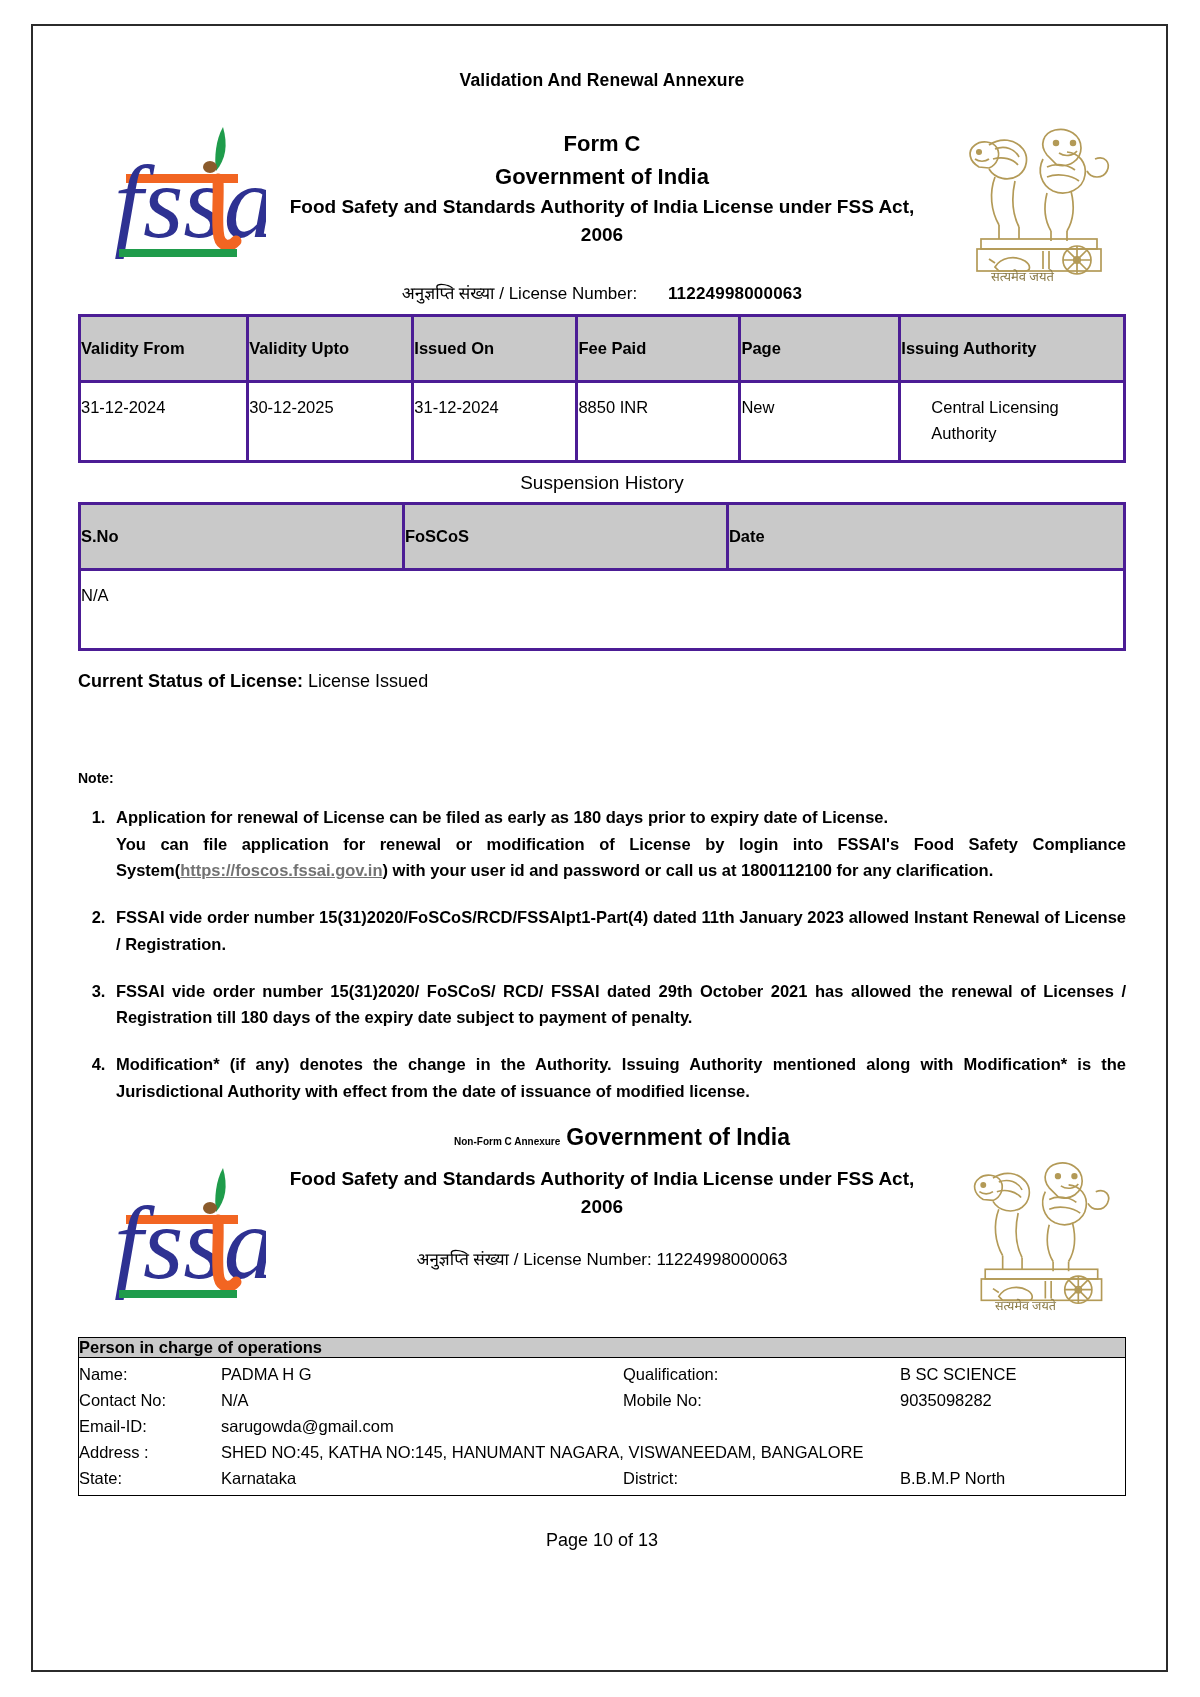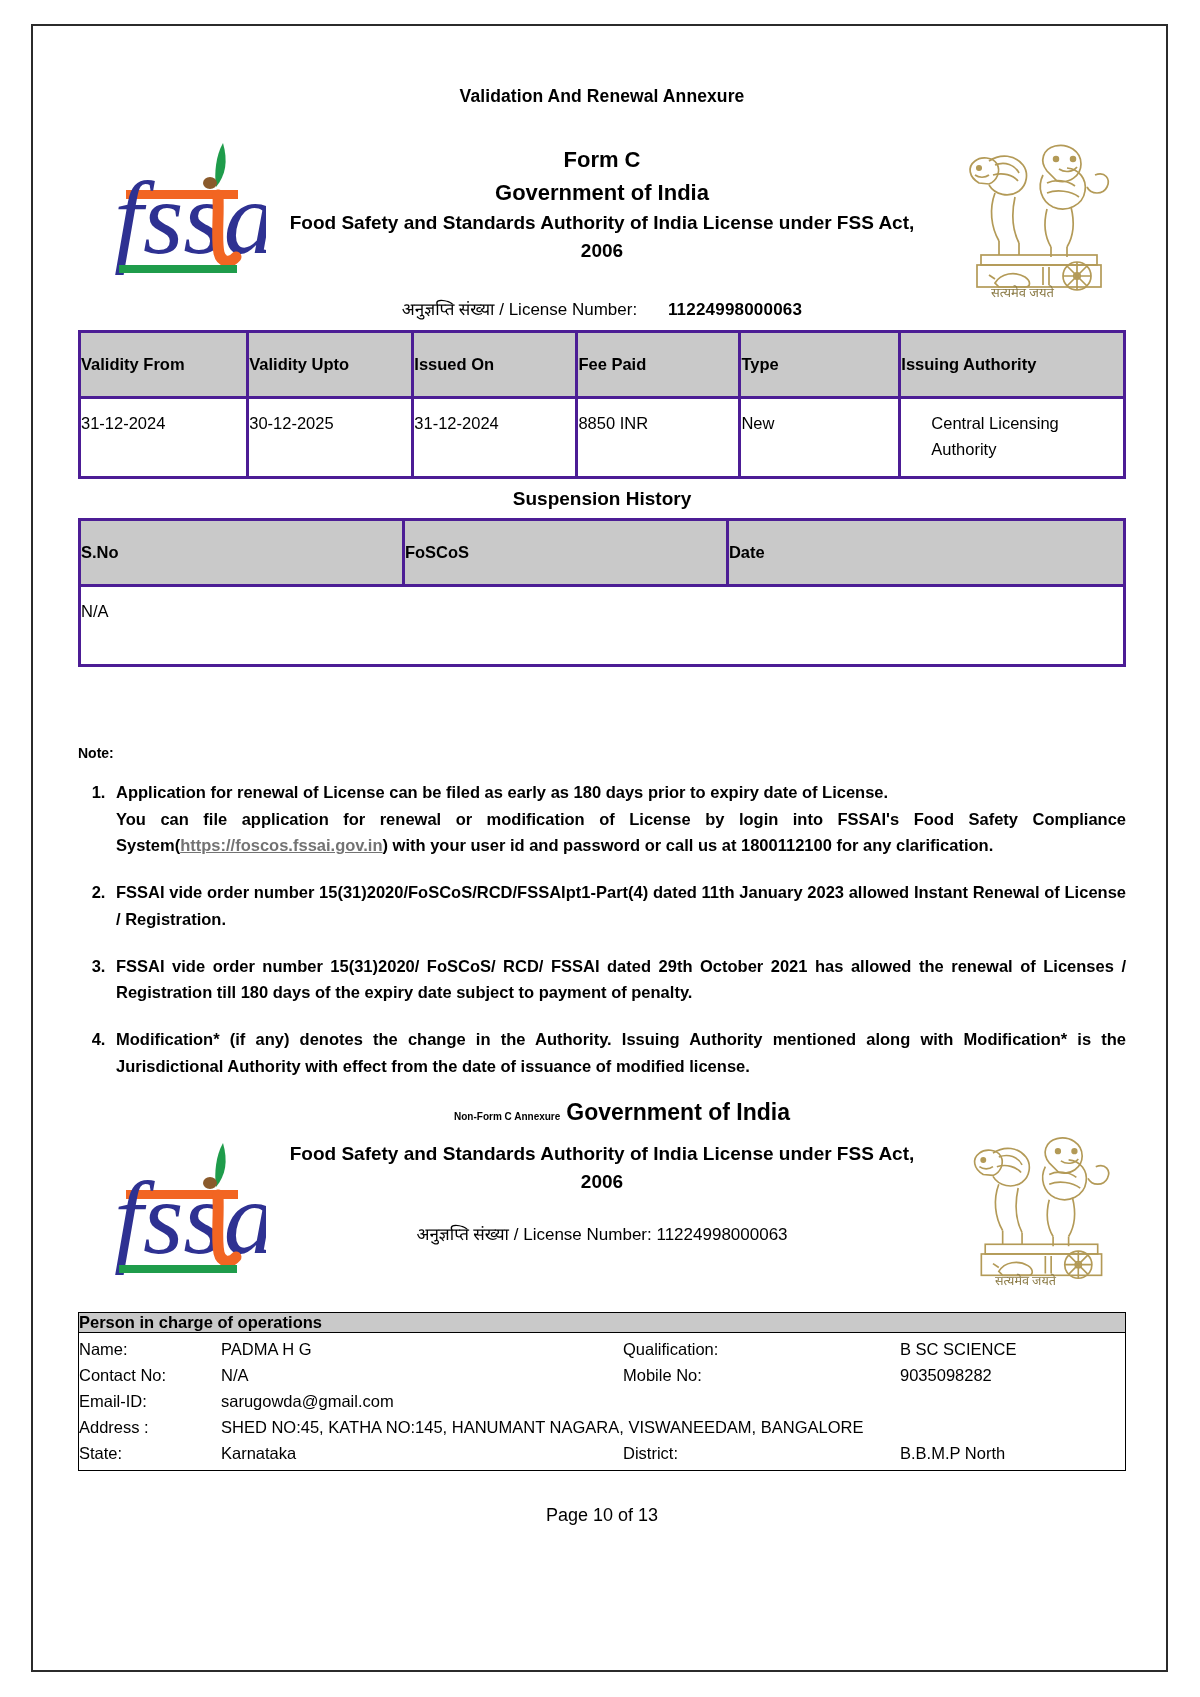--- a/index.html
+++ b/index.html
@@ -13,21 +13,21 @@
   }
   .page-border {
     position:absolute;
     left:31px; top:24px;
     width:1137px; height:1648px;
     border:2px solid #2b2b2b;
     background:#fff;
   }
   .inner {
     position:absolute;
-    left:45px; top:60px;
+    left:45px; top:44px;
     width:1048px;
   }
 
   
   .annexure-caption {
     text-align:center;
     font-weight:bold;
     font-size:17.5px;
     letter-spacing:.1px;
     margin-bottom:22px;
@@ -86,21 +86,21 @@
     background:#c9c9c9;
     font-weight:bold;
     height:66px;
     vertical-align:middle;
     line-height:1.35;
   }
   table.doc tbody td { height:80px; padding-top:12px; line-height:1.55; }
 
   .susp-title {
     text-align:center;
-    font-weight:bold;
+    font-weight:normal;
     font-size:19px;
     margin:9px 0 8px 0;
   }
   table.susp th { height:40px; }
   table.susp td { height:42px; padding-top:10px; }
 
   .status-line {
     font-size:18px;
     margin-top:20px;
   }
@@ -275,21 +275,21 @@
         <col style="width:15.6%">
           <col style="width:15.3%">
           <col style="width:21.5%">
       </colgroup>
       <thead>
         <tr>
           <th>Validity From</th>
           <th>Validity Upto</th>
           <th>Issued On</th>
           <th>Fee Paid</th>
-          <th>Type</th>
+          <th>Page</th>
           <th>Issuing Authority</th>
         </tr>
       </thead>
       <tbody>
         <tr>
           <td>31-12-2024</td>
           <td>30-12-2025</td>
           <td>31-12-2024</td>
           <td>8850 INR</td>
           <td>New</td>
@@ -313,20 +313,24 @@
           <th>Date</th>
         </tr>
       </thead>
       <tbody>
         <tr>
           <td colspan="3">N/A</td>
         </tr>
       </tbody>
     </table>
 
+    <div class="status-line">
+      <b>Current Status of License:</b>
+      <span>License Issued</span>
+    </div>
 
     <div class="notes">
       <div class="notes-head">Note:</div>
       <ol class="note-list">
         <li>
           <div>Application for renewal of License can be filed as early as 180 days prior to expiry date of License.</div>
           <div class="just">
             <span>You can file application for renewal or modification of License by login into FSSAI's Food Safety Compliance System(</span><a class="link" href="#">https://foscos.fssai.gov.in</a><span>) with your user id and password or call us at 1800112100 for any clarification.</span>
           </div>
         </li>

